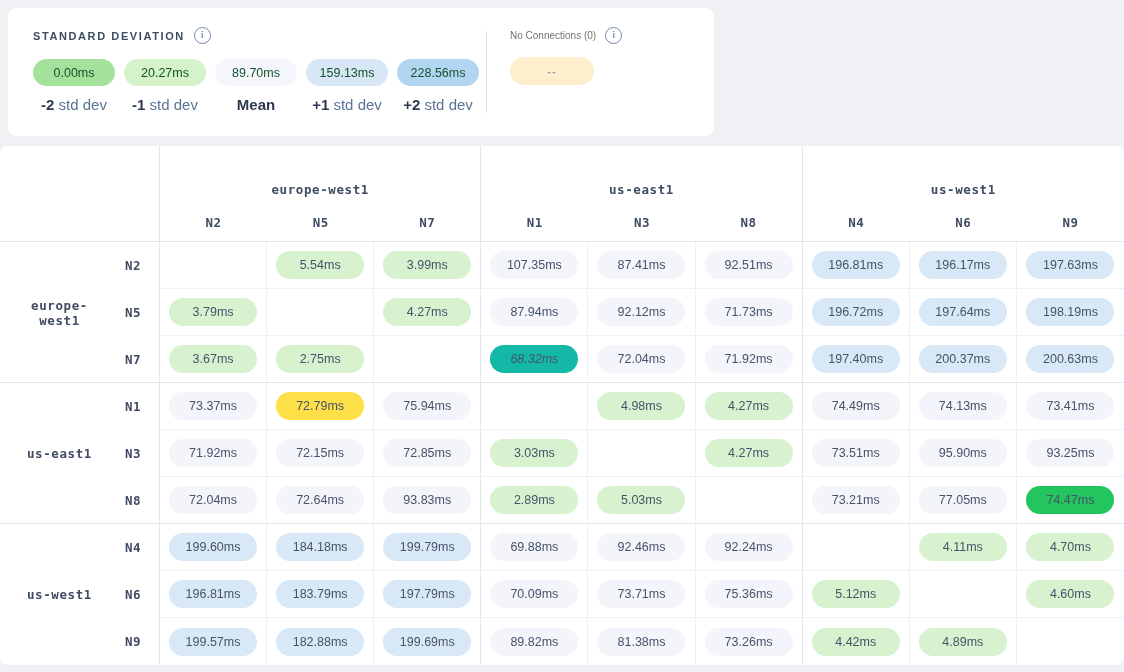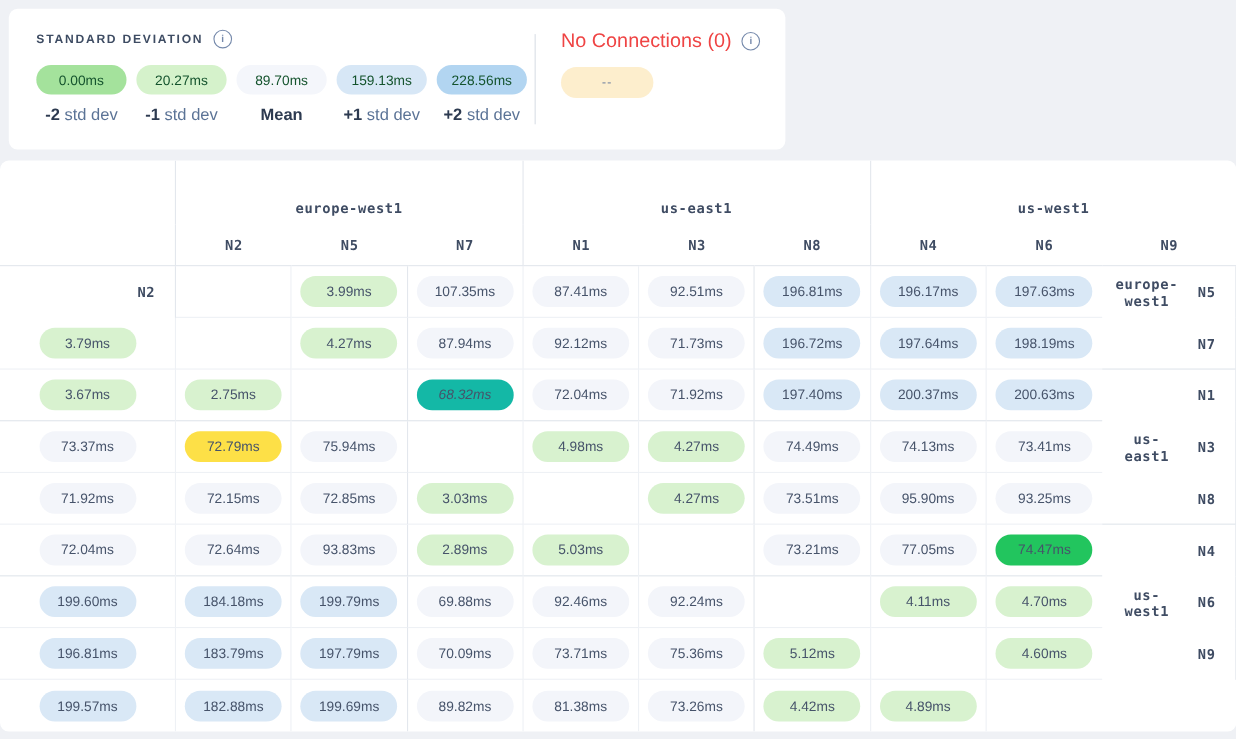--- a/index.html
+++ b/index.html
@@ -29,21 +29,21 @@
     width:82px;height:27px;border-radius:14px;flex:none;
     display:flex;align-items:center;justify-content:center;
     font-size:12.5px;color:#14532d;
   }
   .labelrow{display:flex;gap:9px;margin-top:10px;}
   .legend-label{width:82px;flex:none;text-align:center;font-size:15px;white-space:nowrap;}
   .legend-label .b{font-weight:700;color:#2d3a50;}
   .legend-label .r{color:#5b7396;}
   .legend-divider{width:1px;background:#d9dee5;margin:23px 0;}
   .legend-right{padding:19px 0 0 23px;}
-  .nc-title{font-size:18px;color:#ef4444;}
+  .nc-title{font-size:10px;color:#737373;}
   .nc-pill{
     margin-top:13px;width:84px;height:28px;border-radius:14px;
     display:flex;align-items:center;justify-content:center;
     font-size:11px;letter-spacing:1px;color:#99a1ad;font-weight:700;
   }
   
   .matrix-card{
     position:absolute;left:0;top:146px;width:1124px;background:#ffffff;
     border-radius:8px;overflow:hidden;
   }
@@ -133,20 +133,23 @@
       <div class="mcell node-h bb-h">N3</div>
       <div class="mcell node-h bb-h br-d">N8</div>
       <div class="mcell node-h bb-h">N4</div>
       <div class="mcell node-h bb-h">N6</div>
       <div class="mcell node-h bb-h">N9</div>
       <div class="mcell row-label br-d">
         <span class="region"></span>
         <span class="node">N2</span>
       </div>
       <div class="mcell br-l bb-l"></div>
+      <div class="mcell br-l bb-l">
+        <div class="lat-pill" style="background: rgb(216, 242, 207);">5.54ms</div>
+      </div>
       <div class="mcell br-d bb-l">
         <div class="lat-pill" style="background: rgb(216, 242, 207);">3.99ms</div>
       </div>
       <div class="mcell br-l bb-l">
         <div class="lat-pill" style="background: rgb(243, 245, 250);">107.35ms</div>
       </div>
       <div class="mcell br-l bb-l">
         <div class="lat-pill" style="background: rgb(243, 245, 250);">87.41ms</div>
       </div>
       <div class="mcell br-d bb-l">

